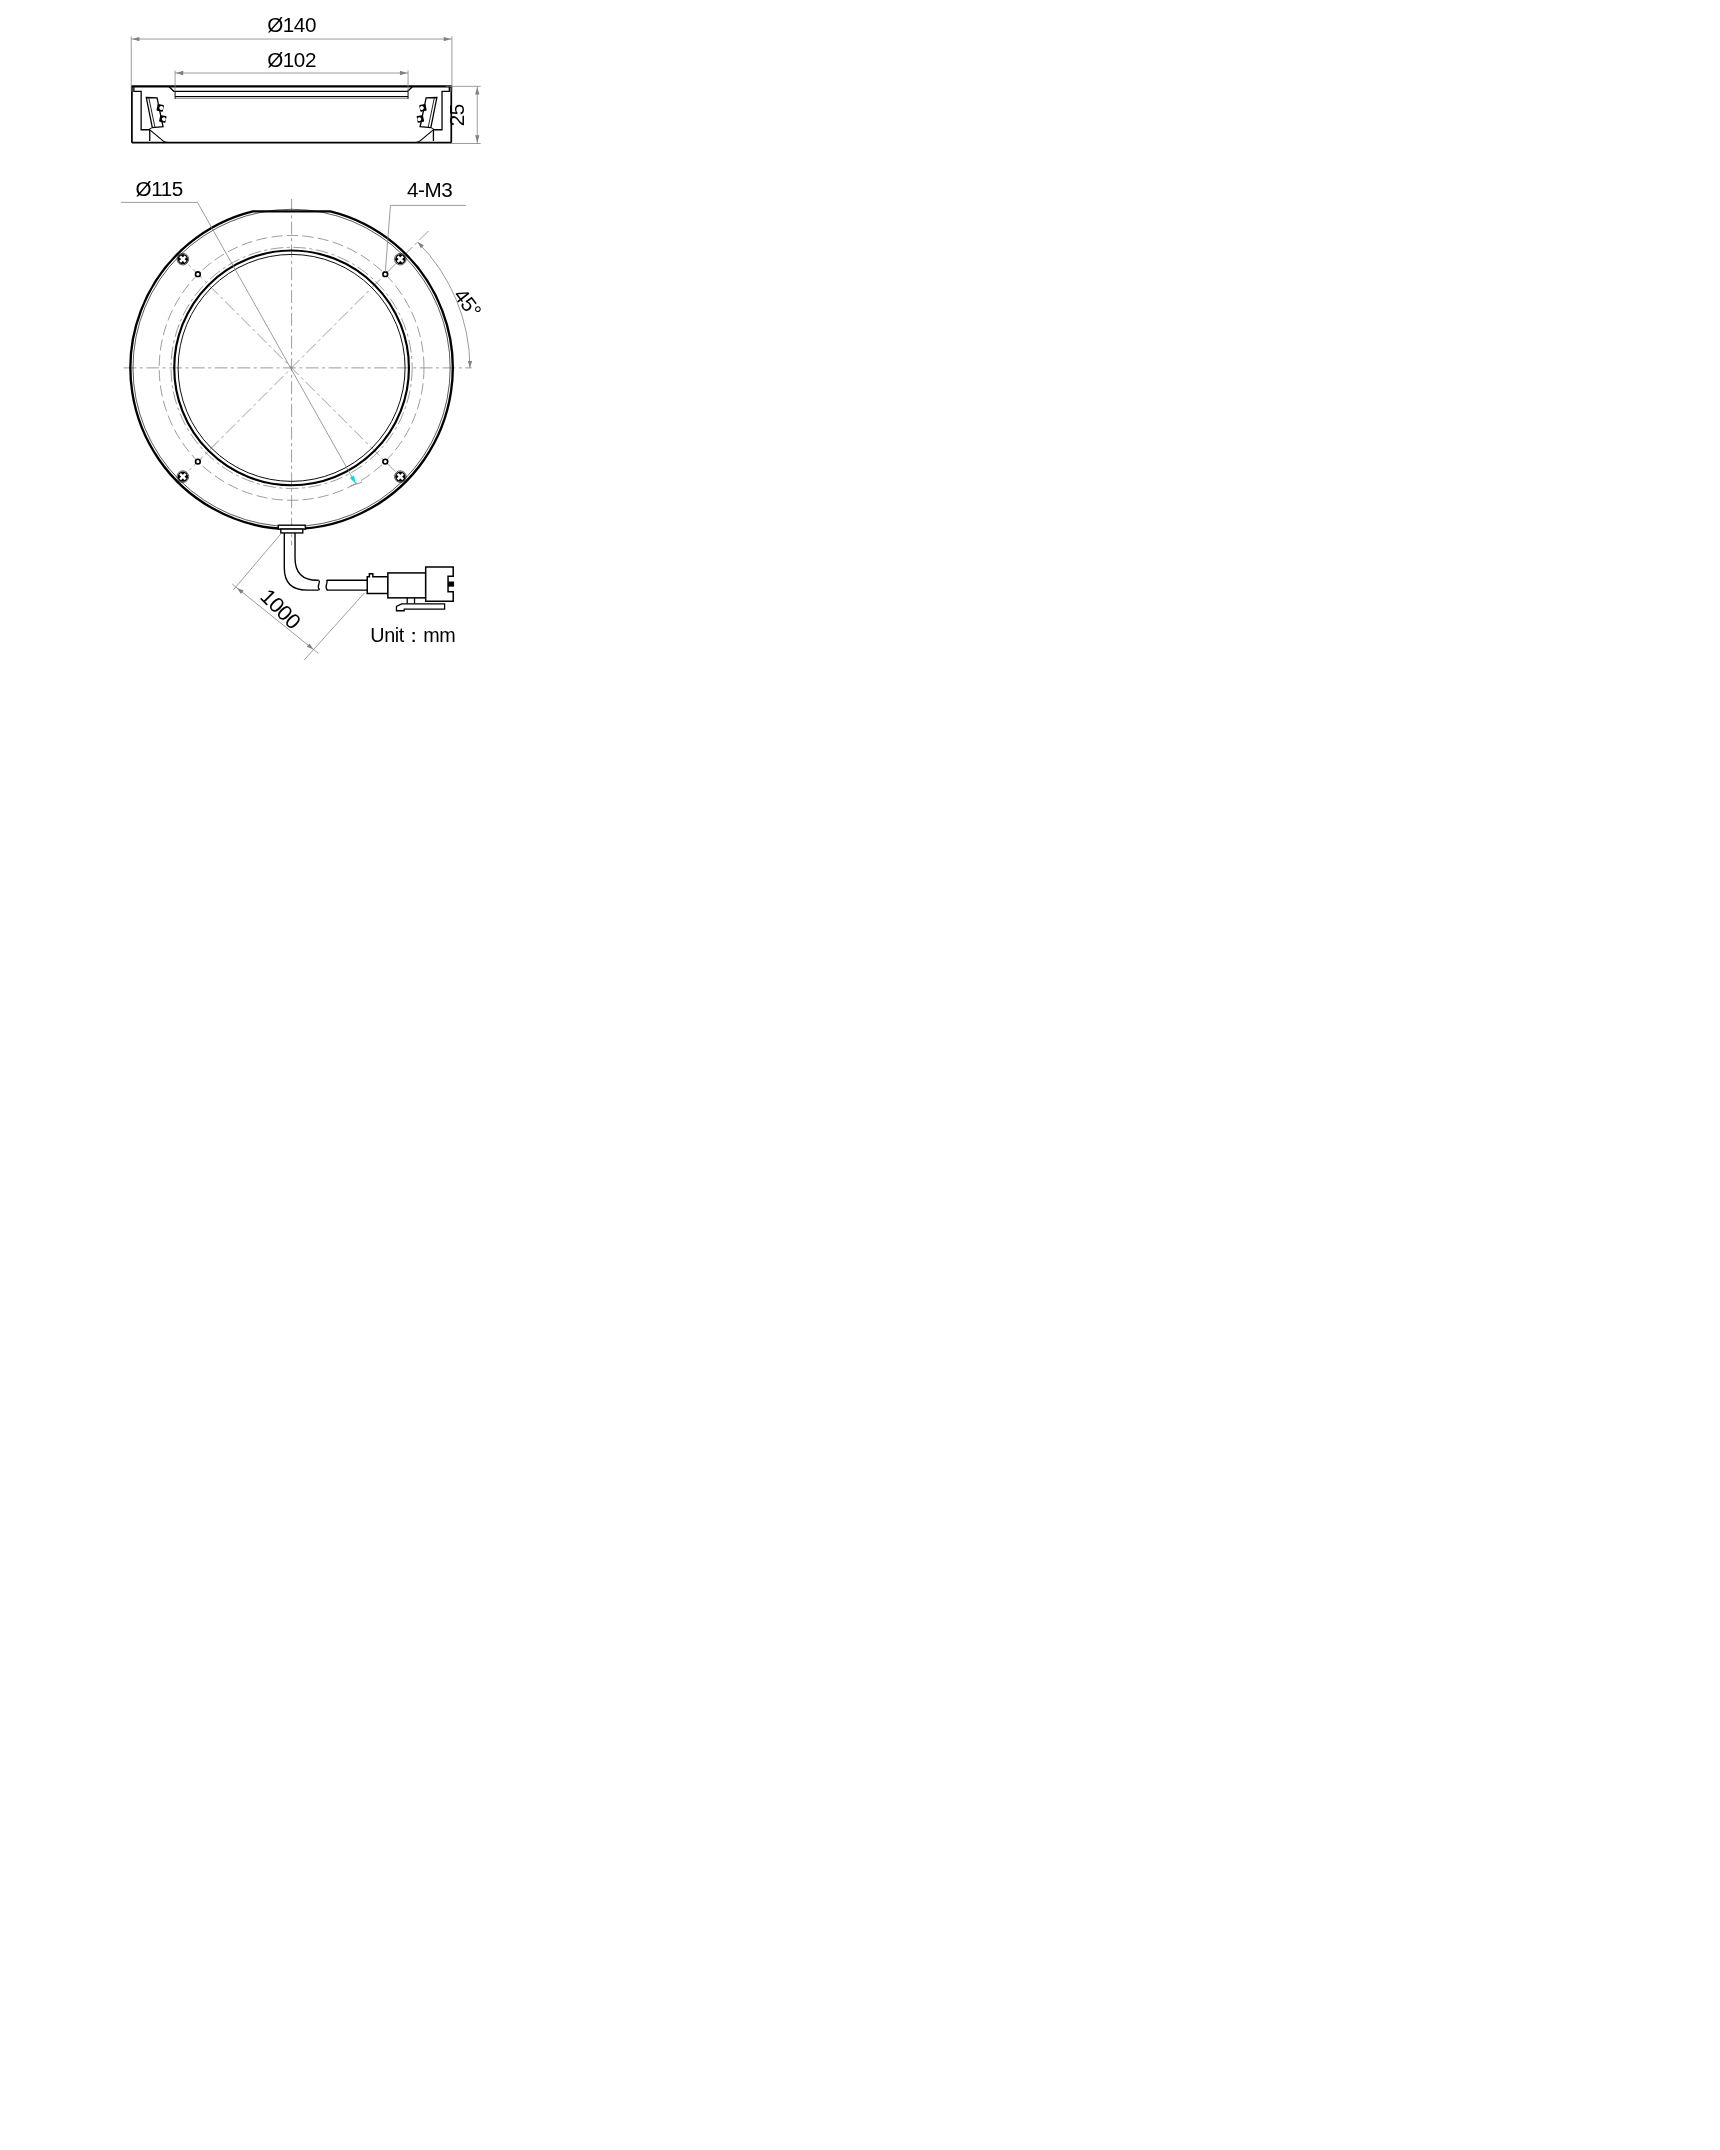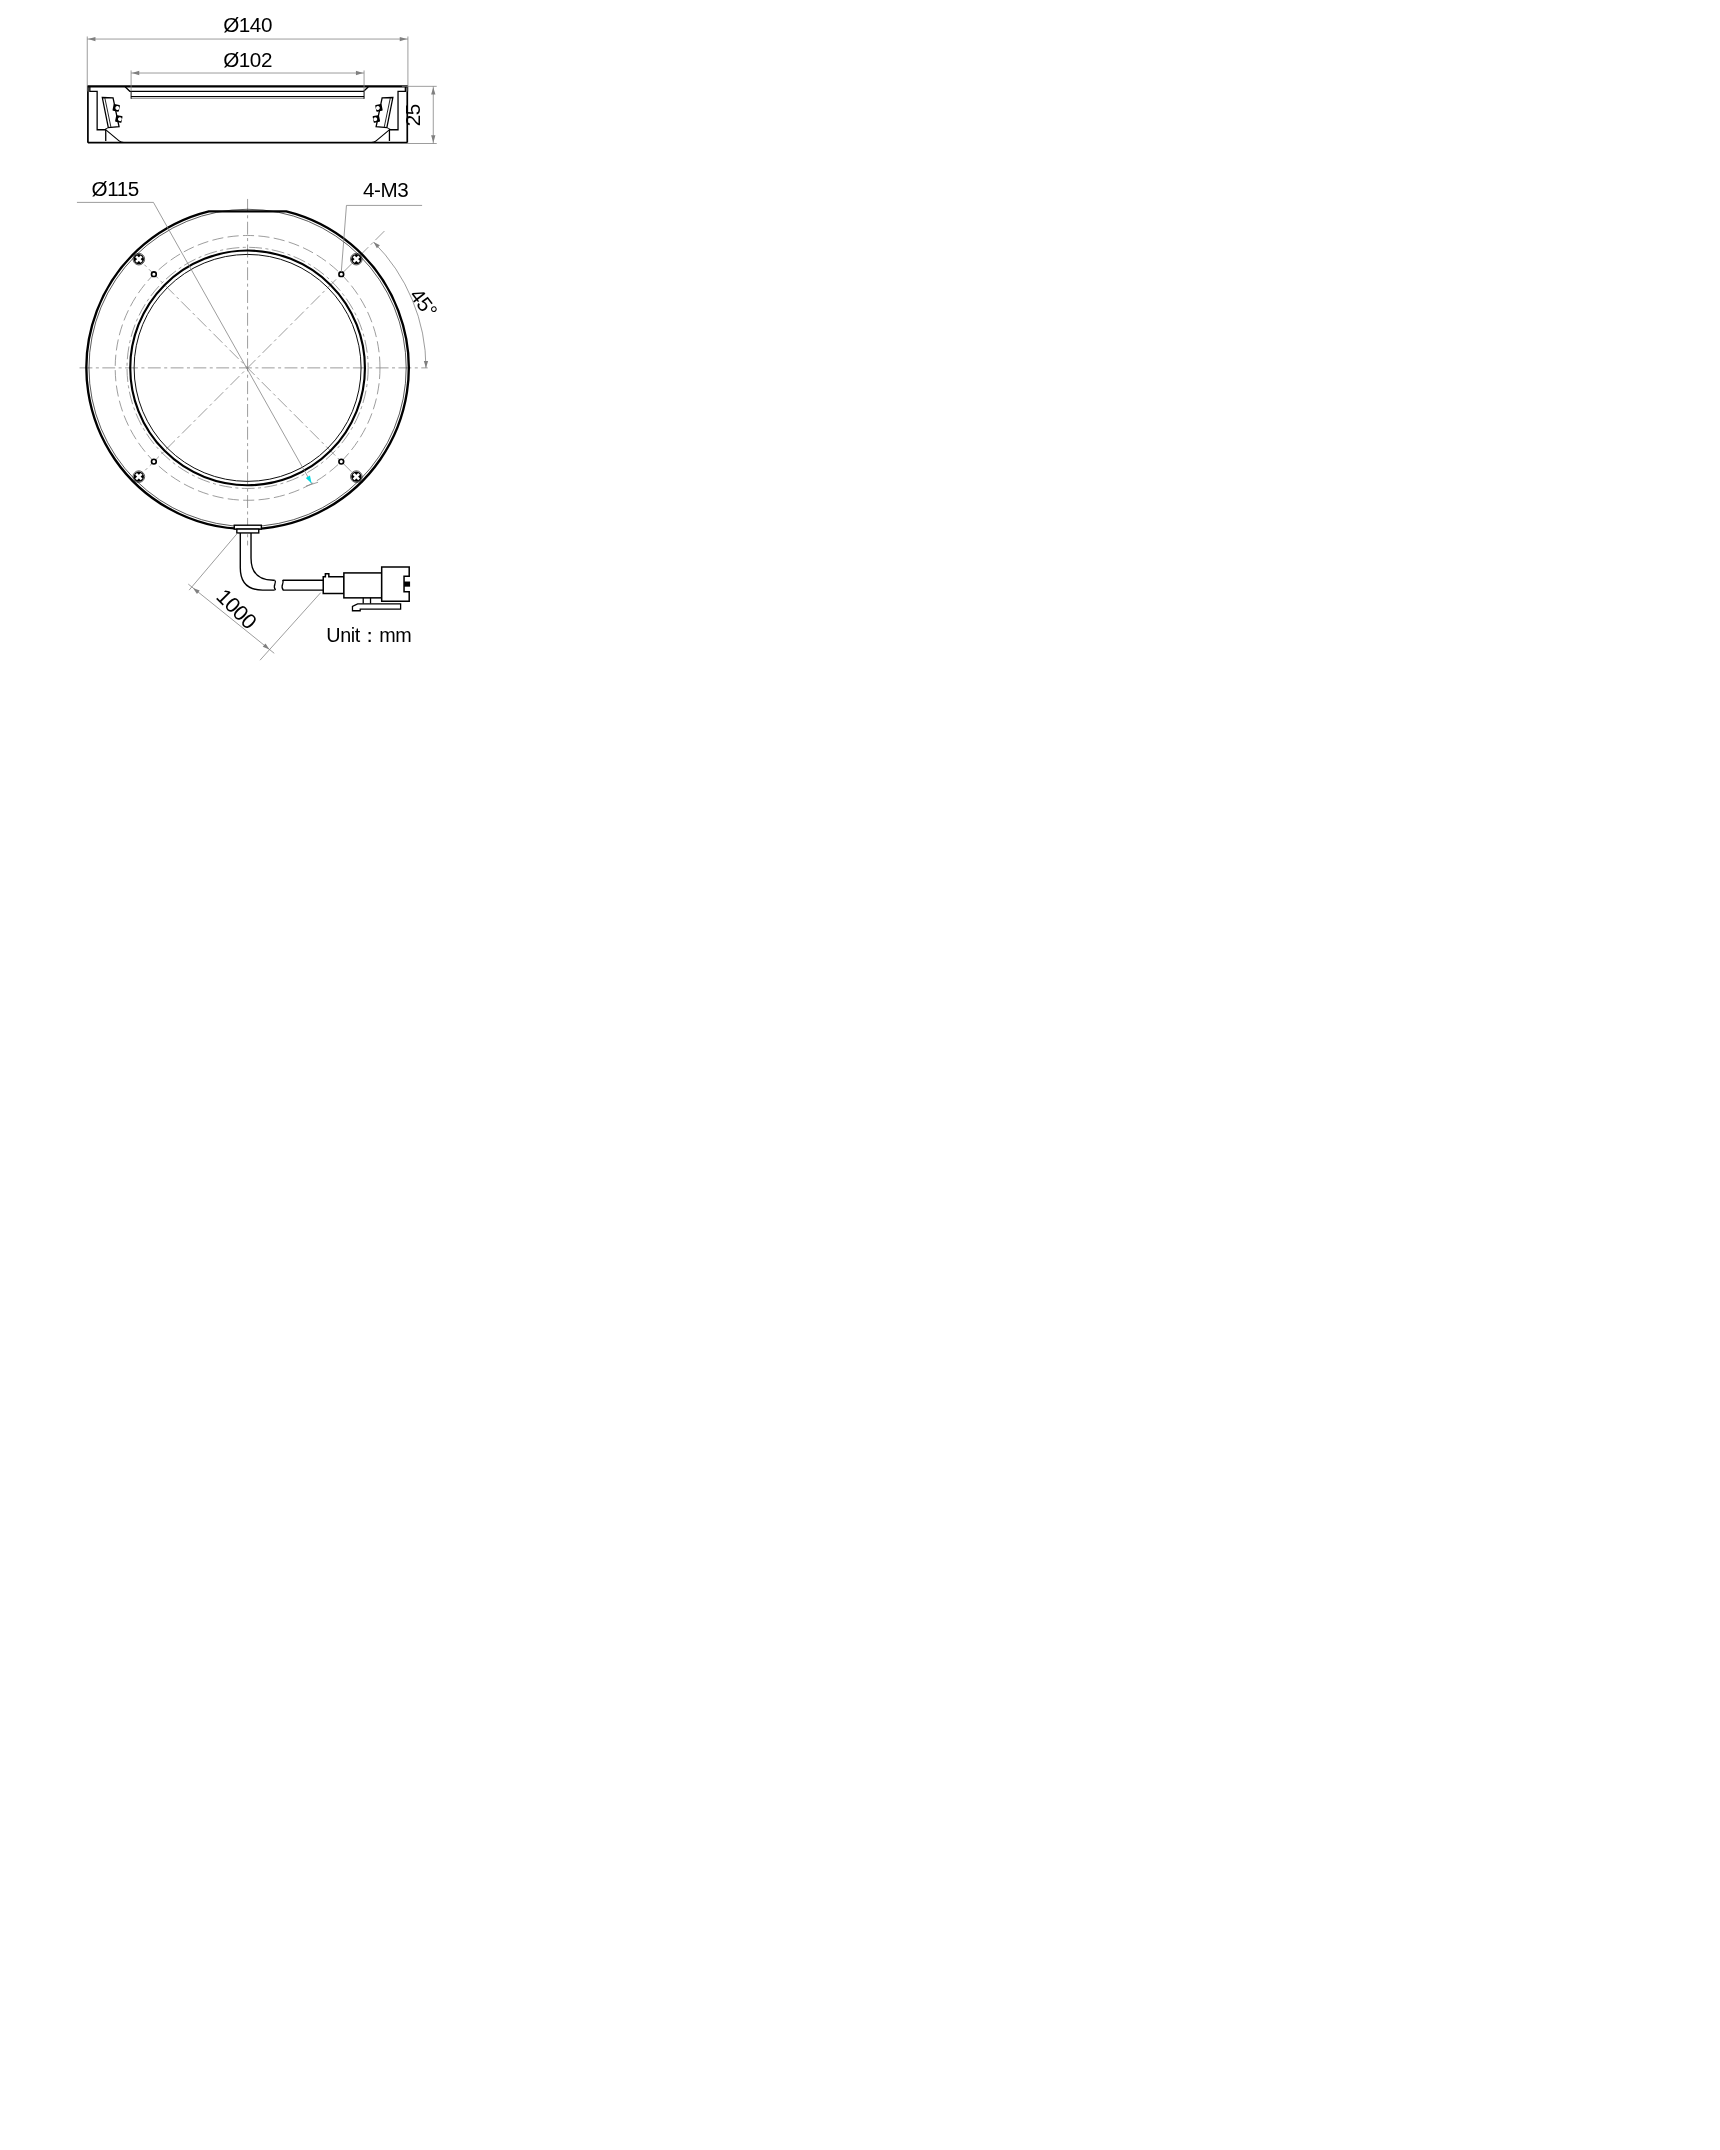--- a/index.html
+++ b/index.html
@@ -1,17 +1,17 @@
 <!DOCTYPE html>
 <html style="--line: #000000; --dim: #808080; --accent: #00dde6; --bg: #ffffff;font-size:6.9px"><head>
 <meta charset="utf-8">
 <style>
   :root { --line:#000; --dim:#808080; --accent:#00dde6; --bg:#fff; }
   html,body { margin:0; padding:0; background:var(--bg); }
-  .canvas { width:533px; height:667px; background:var(--bg); position:relative; font-family:"Liberation Sans", sans-serif; }
+  .canvas { width:533px; height:667px; background:var(--bg); position:relative; font-family:"Liberation Sans", sans-serif;margin-left:44px; }
   svg text { fill:var(--line); font-family:"Liberation Sans", sans-serif; letter-spacing:-1px; }
   .k  { stroke:var(--line); fill:none; }
   .kf { fill:var(--line); stroke:none; }
   .wf { fill:#fff; }
   .d  { stroke:var(--dim); fill:none; stroke-width:1.8; }
   .df { fill:var(--dim); stroke:none; }
   .cl { stroke:var(--dim); fill:none; stroke-width:1.8; stroke-dasharray:30 8 7 8; }
 </style>
 </head>
 <body>

